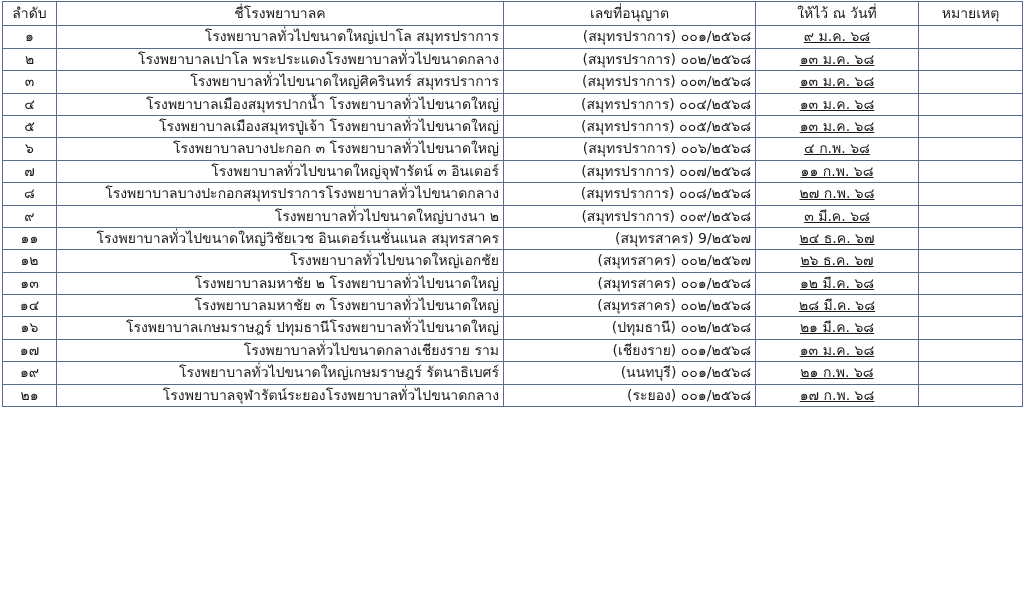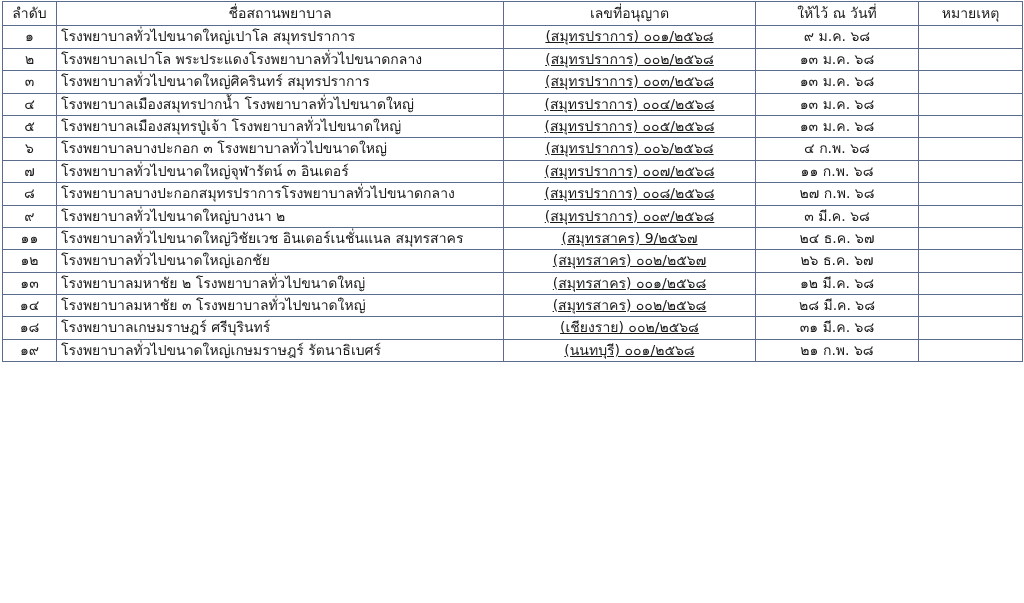--- a/index.html
+++ b/index.html
@@ -43,41 +43,41 @@
     padding-top: 4px;
     padding-bottom: 4px;
   }
   col.c-no      { width: 54px; }
   col.c-name    { width: 447px; }
   col.c-license { width: 252px; }
   col.c-date    { width: 163px; }
   col.c-note    { width: 104px; }
 
   td.cell-no      { text-align: center; }
-  td.cell-name    { text-align: left; padding-left: 8px; }
-  td.cell-license { text-align: center; text-decoration: underline; }
-  td.cell-date    { text-align: center; }
+  td.cell-name    { text-align: right; padding-left: 8px; }
+  td.cell-license { text-align: right; }
+  td.cell-date    { text-align: center; text-decoration: underline; }
   td.cell-note    { text-align: center; }
 </style>
 </head>
 <body>
 
 <div class="table-wrap">
   <table class="hospital-table">
     <colgroup>
       <col class="c-no">
       <col class="c-name">
       <col class="c-license">
       <col class="c-date">
       <col class="c-note">
     </colgroup>
     <thead>
       <tr>
         <th>ลำดับ</th>
-        <th>ชื่อสถานพยาบาล</th>
+        <th>ชื่โรงพยาบาลค</th>
         <th>เลขที่อนุญาต</th>
         <th>ให้ไว้ ณ วันที่</th>
         <th>หมายเหตุ</th>
       </tr>
     </thead>
     <tbody id="table-body">
         <tr>
           <td class="cell-no">๑</td>
           <td class="cell-name">โรงพยาบาลทั่วไปขนาดใหญ่เปาโล สมุทรปราการ</td>
           <td class="cell-license">(สมุทรปราการ) ๐๐๑/๒๕๖๘</td>
@@ -162,28 +162,42 @@
           <td class="cell-note"></td>
         </tr>
         <tr>
           <td class="cell-no">๑๔</td>
           <td class="cell-name">โรงพยาบาลมหาชัย ๓ โรงพยาบาลทั่วไปขนาดใหญ่</td>
           <td class="cell-license">(สมุทรสาคร) ๐๐๒/๒๕๖๘</td>
           <td class="cell-date">๒๘ มี.ค. ๖๘</td>
           <td class="cell-note"></td>
         </tr>
         <tr>
-          <td class="cell-no">๑๘</td>
-          <td class="cell-name">โรงพยาบาลเกษมราษฎร์ ศรีบุรินทร์</td>
-          <td class="cell-license">(เชียงราย) ๐๐๒/๒๕๖๘</td>
-          <td class="cell-date">๓๑ มี.ค. ๖๘</td>
+          <td class="cell-no">๑๖</td>
+          <td class="cell-name">โรงพยาบาลเกษมราษฎร์ ปทุมธานีโรงพยาบาลทั่วไปขนาดใหญ่</td>
+          <td class="cell-license">(ปทุมธานี) ๐๐๒/๒๕๖๘</td>
+          <td class="cell-date">๒๑ มี.ค. ๖๘</td>
+          <td class="cell-note"></td>
+        </tr>
+        <tr>
+          <td class="cell-no">๑๗</td>
+          <td class="cell-name">โรงพยาบาลทั่วไปขนาดกลางเชียงราย ราม</td>
+          <td class="cell-license">(เชียงราย) ๐๐๑/๒๕๖๘</td>
+          <td class="cell-date">๑๓ ม.ค. ๖๘</td>
           <td class="cell-note"></td>
         </tr>
         <tr>
           <td class="cell-no">๑๙</td>
           <td class="cell-name">โรงพยาบาลทั่วไปขนาดใหญ่เกษมราษฎร์ รัตนาธิเบศร์</td>
           <td class="cell-license">(นนทบุรี) ๐๐๑/๒๕๖๘</td>
           <td class="cell-date">๒๑ ก.พ. ๖๘</td>
+          <td class="cell-note"></td>
+        </tr>
+        <tr>
+          <td class="cell-no">๒๑</td>
+          <td class="cell-name">โรงพยาบาลจุฬารัตน์ระยองโรงพยาบาลทั่วไปขนาดกลาง</td>
+          <td class="cell-license">(ระยอง) ๐๐๑/๒๕๖๘</td>
+          <td class="cell-date">๑๗ ก.พ. ๖๘</td>
           <td class="cell-note"></td>
         </tr>
       </tbody>
   </table>
 </div>
 
 </body></html>

